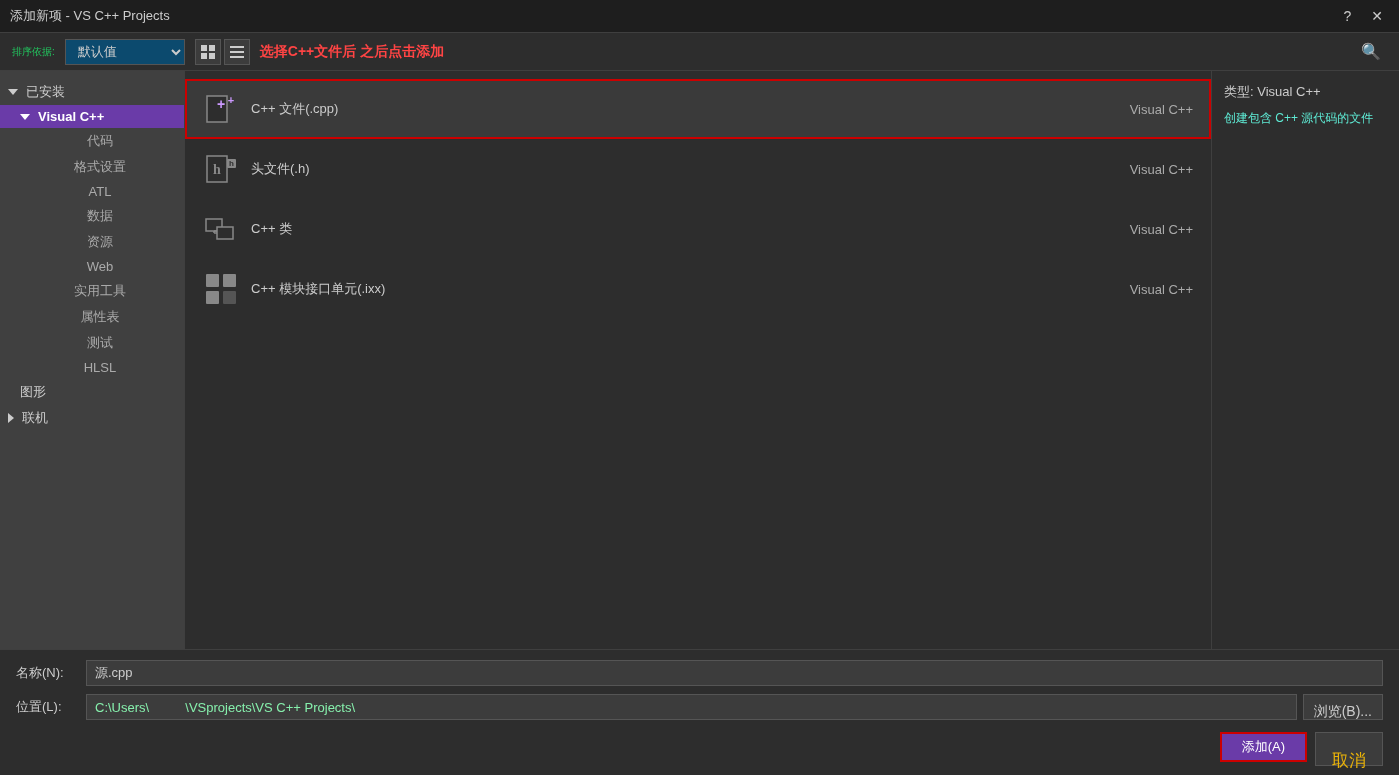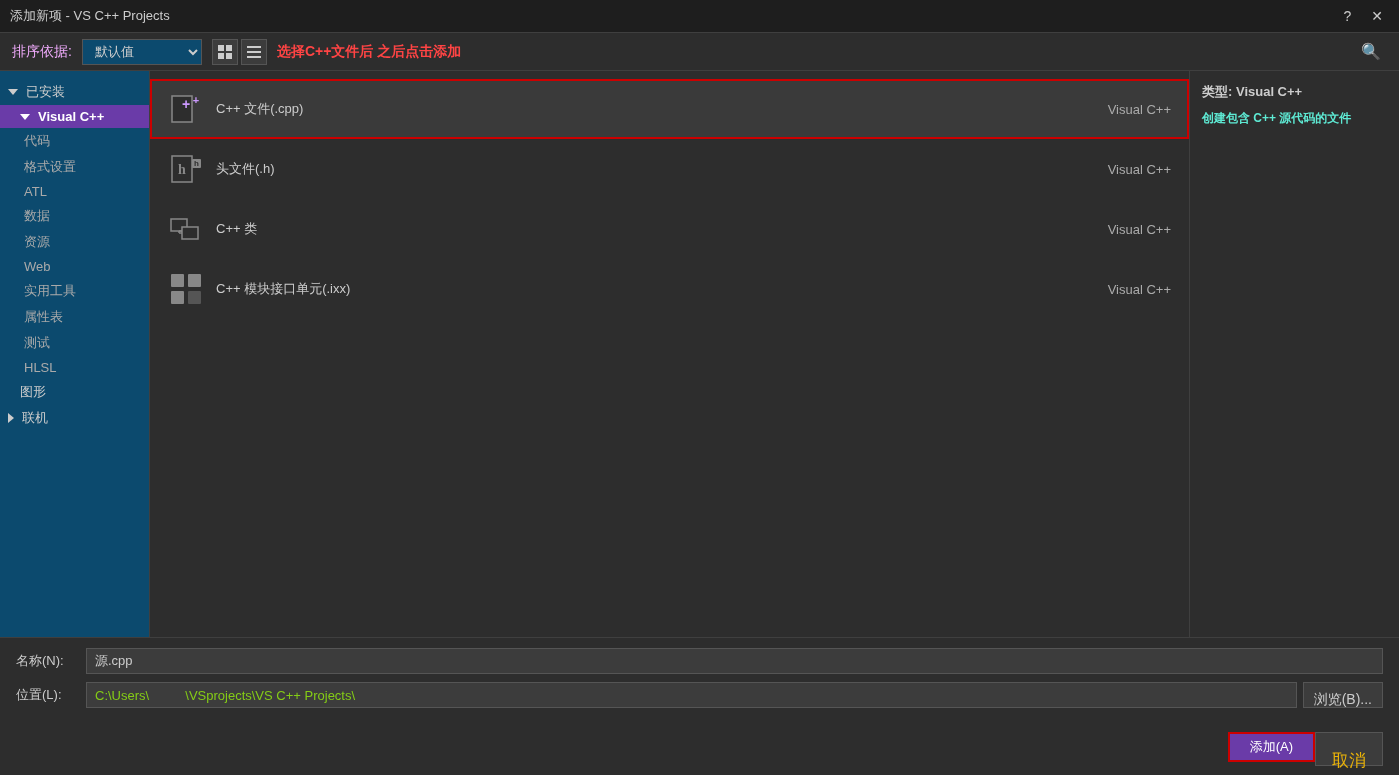--- a/index.html
+++ b/index.html
@@ -51,22 +51,22 @@
     .toolbar {
       background: #2d2d2d;
       height: 38px;
       display: flex;
       align-items: center;
       padding: 0 12px;
       border-bottom: 1px solid #3f3f3f;
       gap: 10px;
     }
     .toolbar-label {
-      color: #f0abfc;
-      font-size: 14px;
+      color: #22c55e;
+      font-size: 10px;
       white-space: nowrap;
     }
     .sort-select {
       background: #0c4a6e;
       border: 1px solid #555;
       color: #cccccc;
       padding: 3px 8px;
       font-size: 13px;
       font-family: inherit;
       width: 120px;
@@ -108,26 +108,27 @@
 
     
     .content-area {
       display: flex;
       flex: 1;
       overflow: hidden;
     }
 
     
     .sidebar {
-      width: 150px;
-      background: #0c4a6e;
+      width: 185px;
+      background: #404040;
       border-right: 1px solid #3f3f3f;
       padding: 8px 0;
       overflow-y: auto;
       flex-shrink: 0;
+      text-align: center;
     }
     .sidebar-section-header {
       display: flex;
       align-items: center;
       padding: 4px 8px;
       cursor: pointer;
       color: #cccccc;
       font-size: 13px;
       gap: 4px;
     }
@@ -187,26 +188,25 @@
       font-size: 13px;
     }
     .file-item-category {
       color: #aaaaaa;
       font-size: 13px;
       text-align: right;
     }
 
     
     .info-panel {
-      width: 210px;
+      width: 188px;
       background: #2d2d2d;
       border-left: 1px solid #3f3f3f;
       padding: 12px;
       flex-shrink: 0;
-      font-weight: bold;
     }
     .info-type {
       color: #cccccc;
       font-size: 13px;
       margin-bottom: 8px;
     }
     .info-description {
       color: #5eead4;
       font-size: 12px;
       line-height: 1.5;
@@ -238,21 +238,21 @@
       flex: 1;
       height: 26px;
     }
     .bottom-path-row {
       display: flex;
       align-items: center;
     }
     .bottom-path-input {
       background: #3c3c3c;
       border: 1px solid #555;
-      color: #84cc16;
+      color: #86efac;
       padding: 4px 8px;
       font-size: 13px;
       font-family: inherit;
       height: 26px;
       flex: 1;
     }
     .browse-btn {
       background: #3c3c3c;
       border: 1px solid #555;
       color: #cccccc;
@@ -260,21 +260,22 @@
       font-size: 14px;
       cursor: pointer;
       height: 26px;
       margin-left: 6px;
       font-family: Liberation Sans, sans-serif;
     }
 
     .bottom-buttons {
       display: flex;
       justify-content: flex-end;
-      margin-top: 24px;
+      gap: 8px;
+      margin-top: 12px;
     }
     .add-btn {
       background: #6a3ba8;
       border: 2px solid #cc0000;
       color: #ffffff;
       padding: 4px 20px;
       font-size: 13px;
       cursor: pointer;
       font-family: inherit;
       height: 30px;

